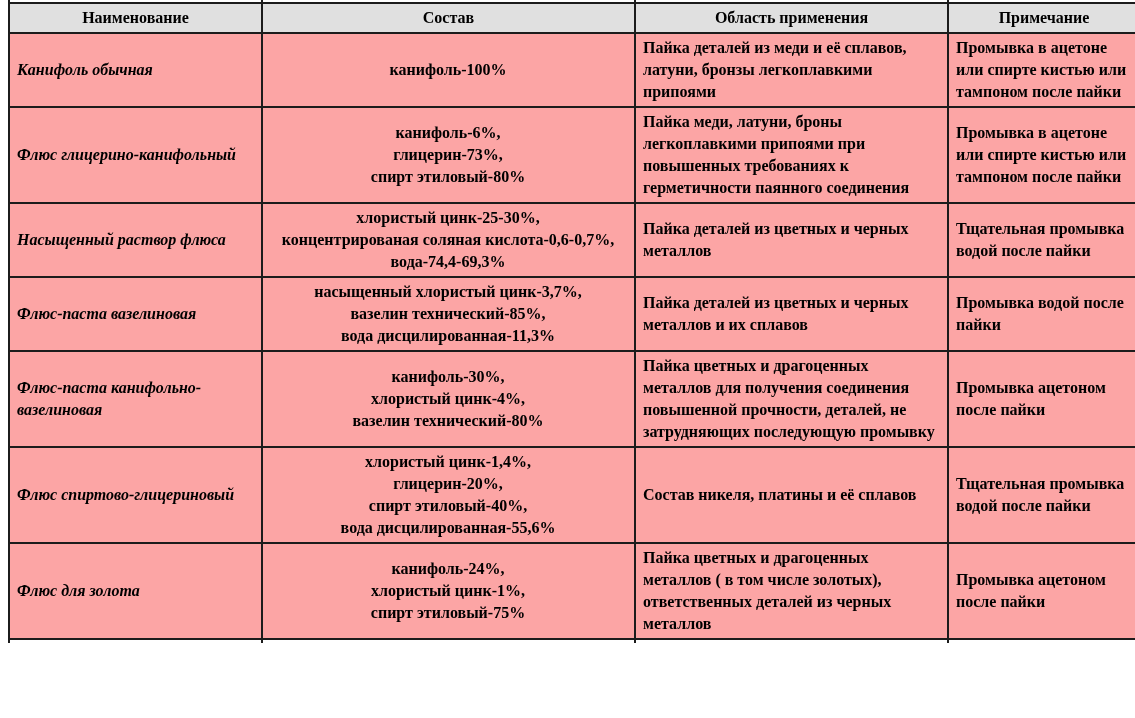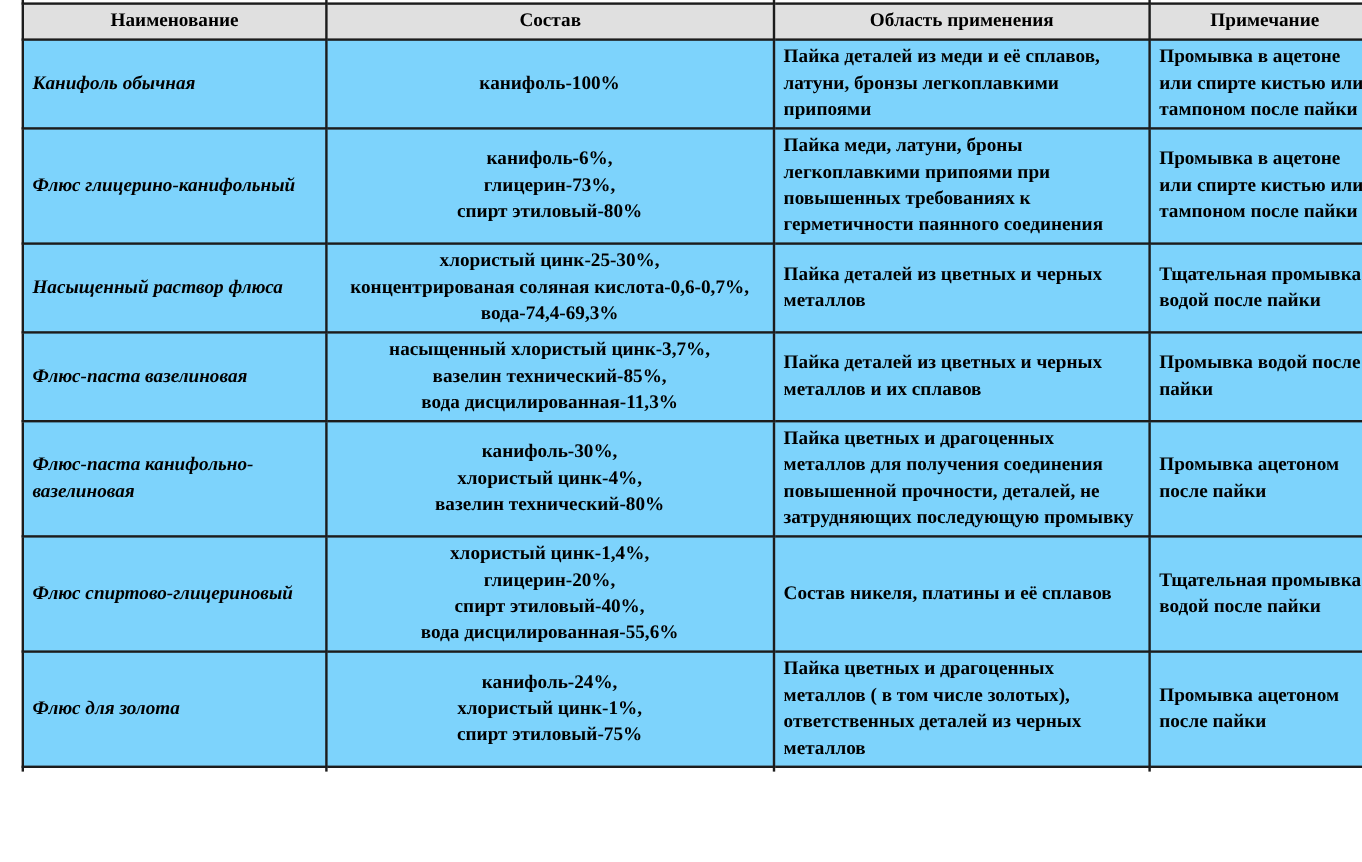--- a/index.html
+++ b/index.html
@@ -4,21 +4,21 @@
 <style>
   html, body {
     margin: 0;
     padding: 0;
     background: #ffffff;
     width: 1135px;
     height: 718px;
     overflow: hidden;
   }
   .table-wrap {
-    padding-left: 18px;
+    padding-left: 8px;
   }
   table.flux-table {
     border-collapse: collapse;
     table-layout: fixed;
     width: 1131px;
     font-family: "Liberation Serif", "DejaVu Serif", serif;
     font-weight: bold;
     color: #000000;
   }
   col.c1 { width: 253px; }
@@ -34,21 +34,21 @@
     vertical-align: middle;
     box-sizing: border-box;
   }
   .flux-table th {
     background: #e0e0e0;
     text-align: center;
     padding: 3px 6px;
     font-weight: bold;
   }
   .flux-table td {
-    background: #7dd3fc;
+    background: #fca5a5;
     text-align: left;
     padding: 3px 8px 3px 7px;
   }
   .flux-table td.name-cell { padding-right: 18px; font-style: italic; }
 
   
   tr.partial-row td {
     background: #ffffff;
     padding: 0;
     height: 3px;

